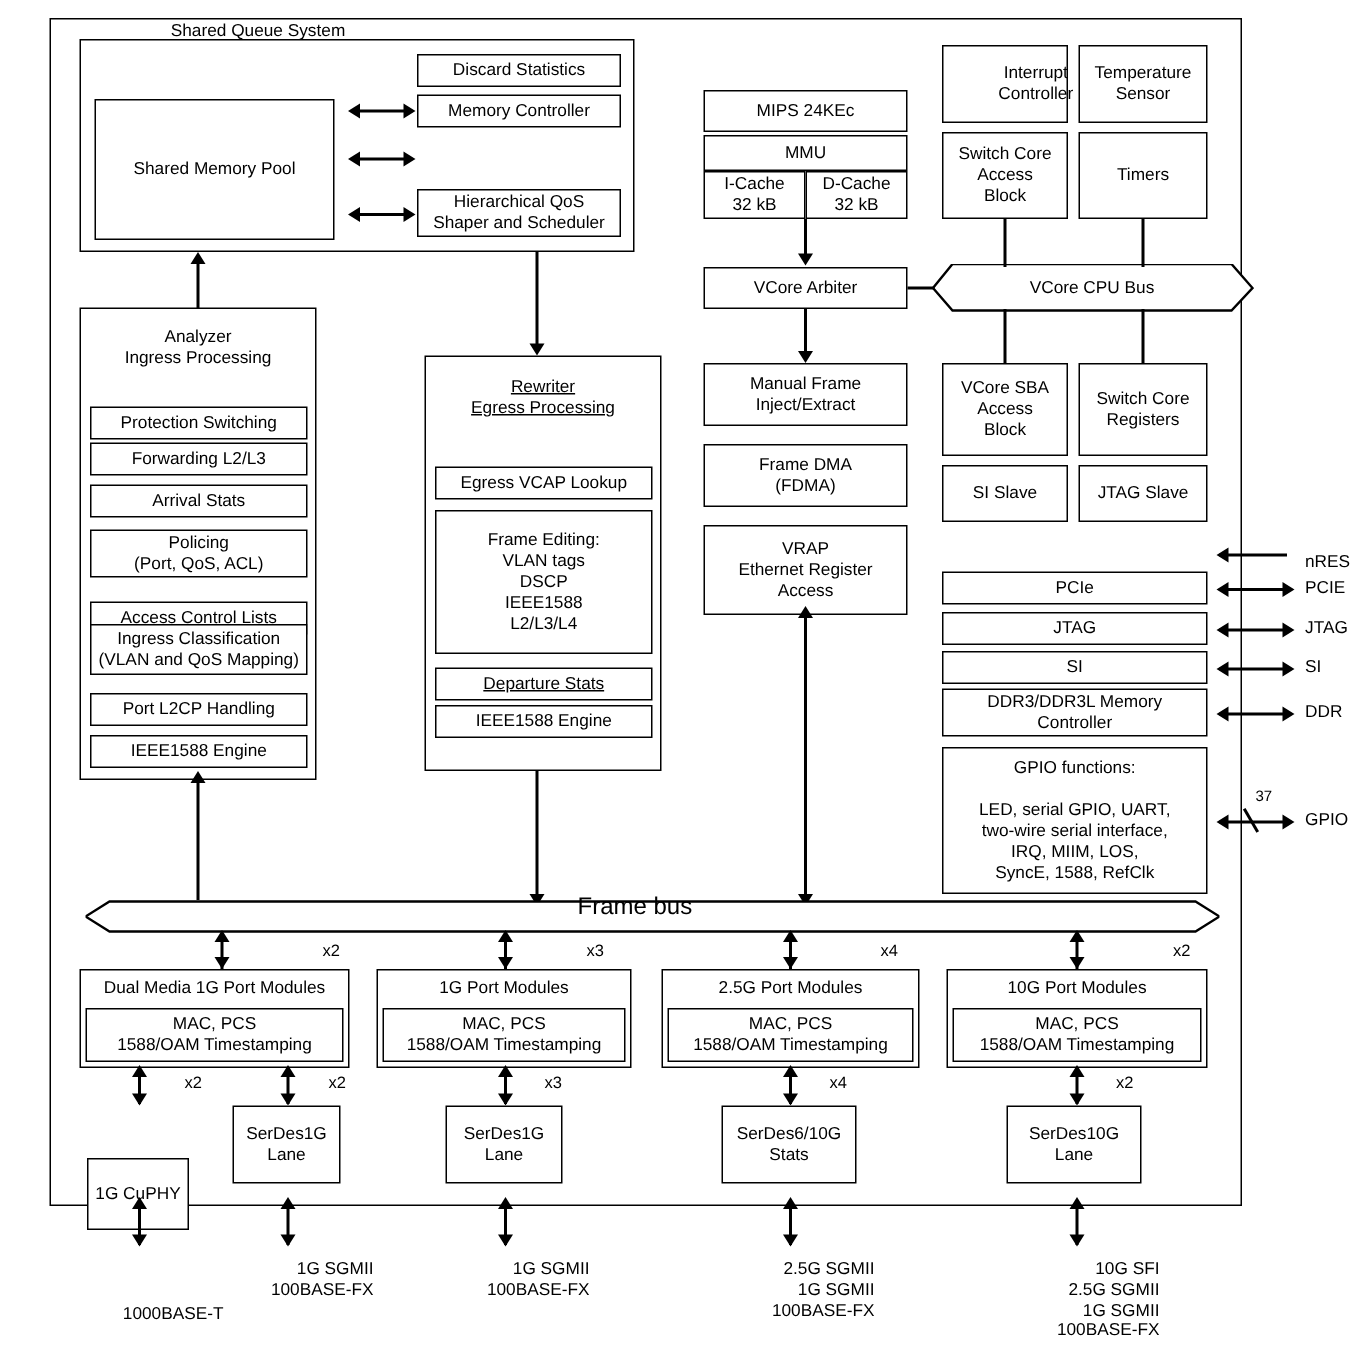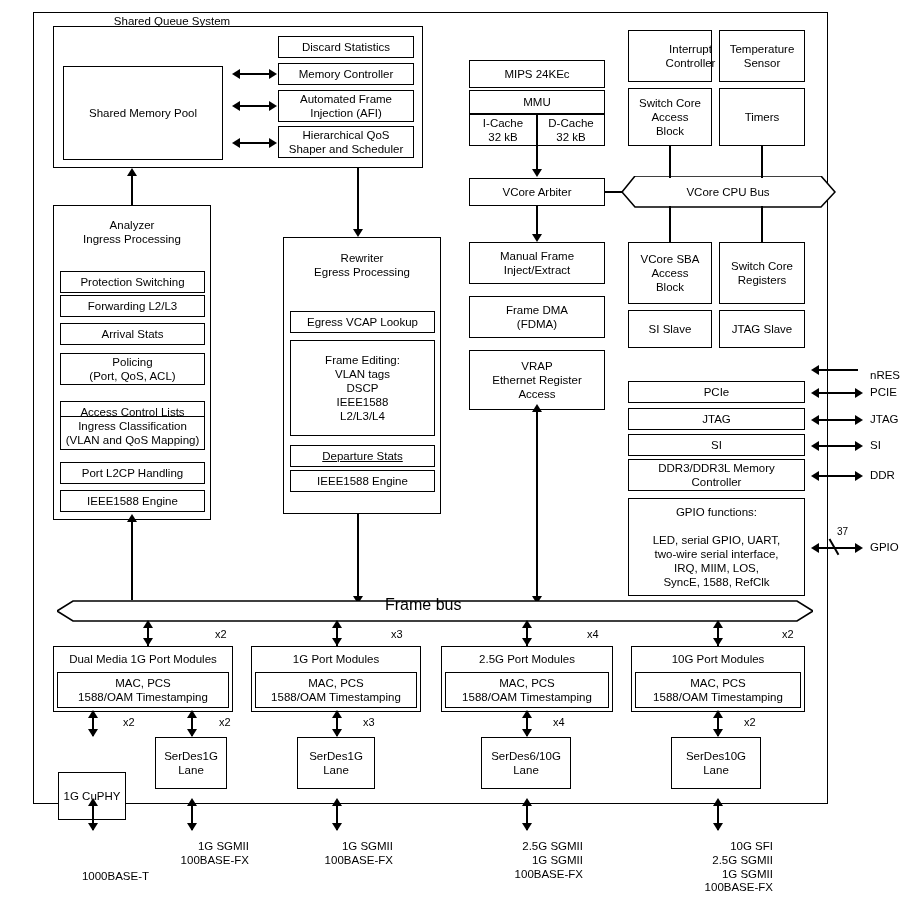--- a/index.html
+++ b/index.html
@@ -31,22 +31,20 @@
 
   <div class="chip" style="left:8px;top:12px;width:795px;height:792px;"></div>
 
   <div class="box noborder" style="left:72px;top:14px;width:150px;height:14px;font-size:11.5px;background:#fff;">Shared Queue System</div>
   <div class="box" style="left:28px;top:26px;width:370px;height:142px;background:transparent;"></div>
 
   <div class="box" style="left:38px;top:66px;width:160px;height:94px;">Shared Memory Pool</div>
 
   <div class="box" style="left:253px;top:36px;width:136px;height:22px;">Discard Statistics</div>
   <div class="box" style="left:253px;top:63px;width:136px;height:22px;">Memory Controller</div>
-  <div class="box" style="left:253px;top:90px;width:136px;height:32px;">Automated Frame
-Injection (AFI)</div>
   <div class="box" style="left:253px;top:126px;width:136px;height:32px;">Hierarchical QoS
 Shaper and Scheduler</div>
 
   <div class="line hl" style="left:213px;top:73px;width:33px;"></div>
   <div class="arrow ar-r" style="left:244px;top:69px;"></div>
   <div class="arrow ar-l" style="left:207px;top:69px;"></div>
 
   <div class="line hl" style="left:213px;top:105px;width:33px;"></div>
   <div class="arrow ar-r" style="left:244px;top:101px;"></div>
   <div class="arrow ar-l" style="left:207px;top:101px;"></div>
@@ -69,21 +67,21 @@
   <div class="box" style="left:35px;top:462px;width:145px;height:22px;">Port L2CP Handling</div>
   <div class="box" style="left:35px;top:490px;width:145px;height:22px;">IEEE1588 Engine</div>
 
   <div class="line vl" style="left:106px;top:176px;height:30px;"></div>
   <div class="arrow ar-u" style="left:102px;top:168px;"></div>
 
   <div class="line vl" style="left:106px;top:520px;height:80px;"></div>
   <div class="arrow ar-u" style="left:102px;top:514px;"></div>
 
   <div class="box" style="left:258px;top:237px;width:158px;height:277px;background:transparent;"></div>
-  <div class="box noborder" style="left:262px;top:248px;width:150px;height:34px;">Rewriter
+  <div class="box noborder" style="left:262px;top:248px;width:150px;height:34px;text-decoration:underline;">Rewriter
 Egress Processing</div>
   <div class="box" style="left:265px;top:311px;width:145px;height:22px;">Egress VCAP Lookup</div>
   <div class="box" style="left:265px;top:340px;width:145px;height:96px;">Frame Editing:
 VLAN tags
 DSCP
 IEEE1588
 L2/L3/L4</div>
   <div class="box" style="left:265px;top:445px;width:145px;height:22px;text-decoration:underline;">Departure Stats</div>
   <div class="box" style="left:265px;top:470px;width:145px;height:22px;">IEEE1588 Engine</div>
 
@@ -264,21 +262,21 @@
   <div class="box noborder" style="left:418px;top:648px;width:168px;height:22px;">2.5G Port Modules</div>
   <div class="box" style="left:420px;top:672px;width:164px;height:36px;">MAC, PCS
 1588/OAM Timestamping</div>
 
   <div class="line vl" style="left:501px;top:712px;height:24px;"></div>
   <div class="arrow ar-d" style="left:497px;top:729px;"></div>
   <div class="arrow ar-u" style="left:497px;top:710px;"></div>
   <div class="xlab" style="left:528px;top:716px;">x4</div>
 
   <div class="box" style="left:456px;top:737px;width:90px;height:52px;">SerDes6/10G
-Lane</div>
+Stats</div>
 
   <div class="line vl" style="left:501px;top:800px;height:30px;"></div>
   <div class="arrow ar-d" style="left:497px;top:823px;"></div>
   <div class="arrow ar-u" style="left:497px;top:798px;"></div>
   <div class="lbl" style="left:446px;top:840px;width:112px;">2.5G SGMII
 1G SGMII
 100BASE-FX</div>
 
   <div class="xlab" style="left:757px;top:628px;">x2</div>
   <div class="line vl" style="left:692px;top:622px;height:24px;"></div>

